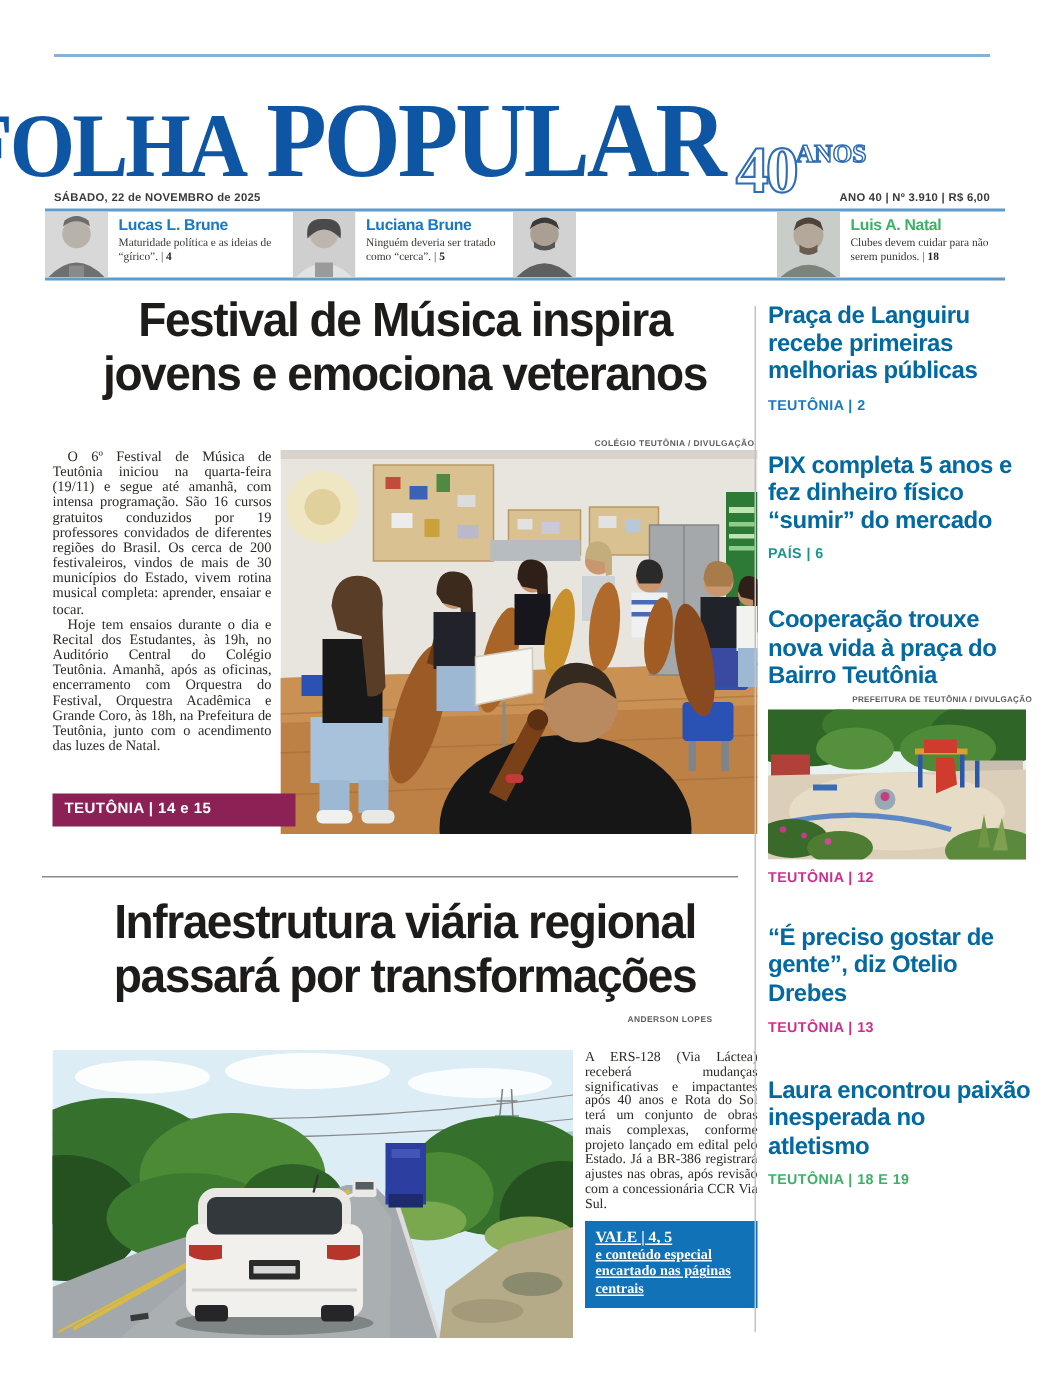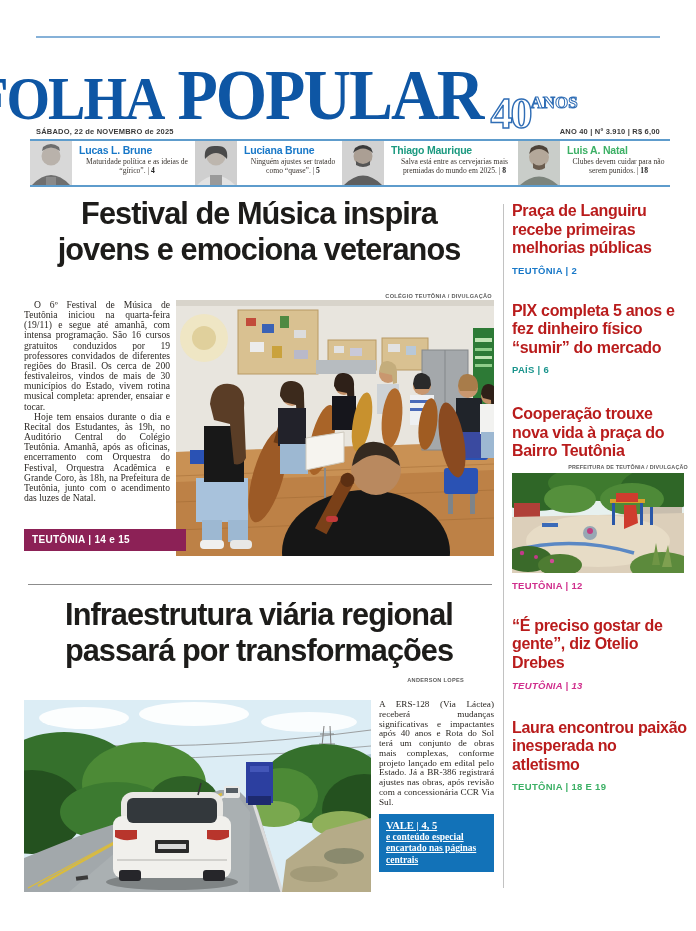--- a/index.html
+++ b/index.html
@@ -25,25 +25,25 @@
 
   
   .strip { position:absolute; left:30px; top:139px; width:640px; height:48px;
            border-top:2px solid #5e9ccc; border-bottom:2px solid #5e9ccc;
            display:flex; align-items:stretch; }
   .col-card { display:flex; gap:7px; overflow:hidden; }
   .col-photo { width:42px; height:44px; flex:none; }
   .col-photo svg { width:100%; height:100%; display:block; }
   .col-text { padding-top:3px; }
   .col-name { font-size:10.5px; font-weight:700; letter-spacing:-.2px; }
-  .col-blurb { font-family:"Liberation Serif", serif; font-size:7.6px; line-height:1.22; color:#3b3530; margin-top:1px;text-align:center; }
+  .col-blurb { font-family:"Liberation Serif", serif; font-size:7.6px; line-height:1.22; color:#3b3530; margin-top:1px; }
   .col-page { font-weight:700; color:#222; }
 
   
-  .story { position:absolute; left:24px; width:470px; }
+  .story { position:absolute; left:35px; width:470px; }
   .story-headline { font-size:32px; font-weight:700; line-height:1.12; letter-spacing:-1px;
                     color:#1d1c1a; text-align:center; transform:scaleX(.96); transform-origin:center top; }
   .photo-credit { position:absolute; font-size:5.6px; font-weight:700; color:#5d5d5d; letter-spacing:.3px; }
   .body-text { font-family:"Liberation Serif", serif; font-size:9.6px; line-height:1.06;
                text-align:justify; color:#2c2824; }
   .body-text p { text-indent:10px; }
   .tag-box { color:#fff; font-size:10px; font-weight:700; letter-spacing:.3px; }
 
   #story1 { top:196px; height:372px; }
   #story1 .photo-credit { top:97px; right:2px; }
@@ -62,21 +62,21 @@
   .s2-photo svg { width:100%; height:100%; display:block; }
   .s2-body { width:115px; display:flex; flex-direction:column; }
   .s2-tagbox { margin-top:7px; padding:6px 7px; font-family:"Liberation Serif", serif; color:#fff; }
   .s2-tag-l1 { font-size:10.5px; font-weight:700; }
   .s2-tag-l2 { font-size:9.5px; font-weight:700; line-height:1.18; margin-top:1px; }
 
   
   .vrule { position:absolute; left:503px; top:204px; width:1px; height:684px; background:#c2c2c2; }
   .sidebar { position:absolute; left:512px; top:202px; width:176px; }
   .sb-item { margin-bottom:26px; }
-  .sb-headline { font-size:16px; font-weight:700; line-height:1.16; letter-spacing:-.3px; color:#b91c1c; }
+  .sb-headline { font-size:16px; font-weight:700; line-height:1.16; letter-spacing:-.3px; color:#0369a1; }
   .sb-tag { margin-top:7px; font-size:9.5px; font-weight:700; letter-spacing:.3px; }
   .sb-credit { margin-top:3px; text-align:right; font-size:5.4px; font-weight:700; color:#5d5d5d; letter-spacing:.2px; }
   .sb-photo { margin-top:3px; width:172px; height:100px; }
   .sb-photo svg { width:100%; height:100%; display:block; }
   #sb-2 { margin-bottom:30px; }
   #sb-4 { margin-bottom:28px; }
   #sb-5 { margin-bottom:16px; }
 </style>
 </head>
 <body>
@@ -120,37 +120,33 @@
         <svg viewBox="0 0 42 44">
             <rect width="42" height="44" fill="#cfcfcf"></rect>
             <circle cx="21" cy="15" r="9.5" fill="#bdb6ae"></circle>
             <path d="M10 18 q-2 -14 11 -13 q13 -1 11 13 l-2 -2 q-9 -8 -18 0 Z" fill="#4a4a4a"></path>
             <path d="M2 44 Q21 25 40 44 Z" fill="#e2e2e2"></path>
             <rect x="15" y="34" width="12" height="10" fill="#9a9a9a"></rect>
           </svg>
       </span>
       <span class="col-text">
         <div class="col-name" style="color: rgb(24, 120, 200);">Luciana Brune</div>
-        <div class="col-blurb"><span>Ninguém ajustes ser tratado como “quase”. | </span><span class="col-page">5</span></div>
+        <div class="col-blurb"><span>Ninguém deveria ser tratado como “cerca”. | </span><span class="col-page">5</span></div>
       </span>
     </div>
 
     <div class="col-card" style="width:176px">
       <span class="col-photo">
         <svg viewBox="0 0 42 44">
             <rect width="42" height="44" fill="#d2d2d2"></rect>
             <circle cx="21" cy="15" r="9.5" fill="#ab9f94"></circle>
             <path d="M11 12 q10 -9 20 0 l-2 -5 q-8 -6 -16 0 Z" fill="#3a3a3a"></path>
             <path d="M14 20 q7 6 14 0 l0 4 q-7 4 -14 0 Z" fill="#555"></path>
             <path d="M2 44 Q21 25 40 44 Z" fill="#5f5f5f"></path>
           </svg>
-      </span>
-      <span class="col-text">
-        <div class="col-name" style="color: rgb(28, 154, 128);">Thiago Maurique</div>
-        <div class="col-blurb"><span>Salva está entre as cervejarias mais premiadas do mundo em 2025. | </span><span class="col-page">8</span></div>
       </span>
     </div>
 
     <div class="col-card" style="width:152px">
       <span class="col-photo">
         <svg viewBox="0 0 42 44">
             <rect width="42" height="44" fill="#c9cdc9"></rect>
             <circle cx="21" cy="16" r="10" fill="#b4a89a"></circle>
             <path d="M11 13 q10 -10 20 0 l-2 -6 q-8 -6 -16 0 Z" fill="#4e4338"></path>
             <path d="M15 22 q6 5 12 0 l0 5 q-6 4 -12 0 Z" fill="#6a5c4e"></path>
@@ -413,21 +409,21 @@
           <ellipse cx="150" cy="94" rx="32" ry="15" fill="#5c8a3c"></ellipse>
           <polygon points="140,92 144,70 148,92" fill="#6f9545"></polygon>
           <polygon points="150,94 156,72 160,94" fill="#7fa050"></polygon>
         </svg>
       </div>
       <div class="sb-tag" style="color: rgb(208, 46, 140);">TEUTÔNIA | 12</div>
     </div>
 
     <div class="sb-item" id="sb-4">
       <div class="sb-headline">“É preciso gostar de gente”, diz Otelio Drebes</div>
-      <div class="sb-tag" style="color: rgb(208, 46, 140); font-style: italic;">TEUTÔNIA | 13</div>
+      <div class="sb-tag" style="color: rgb(208, 46, 140);">TEUTÔNIA | 13</div>
     </div>
 
 
     <div class="sb-item" id="sb-6">
       <div class="sb-headline">Laura encontrou paixão inesperada no atletismo</div>
       <div class="sb-tag" style="color: rgb(60, 176, 101);">TEUTÔNIA | 18 E 19</div>
     </div>
 
   </div>
 </div>

